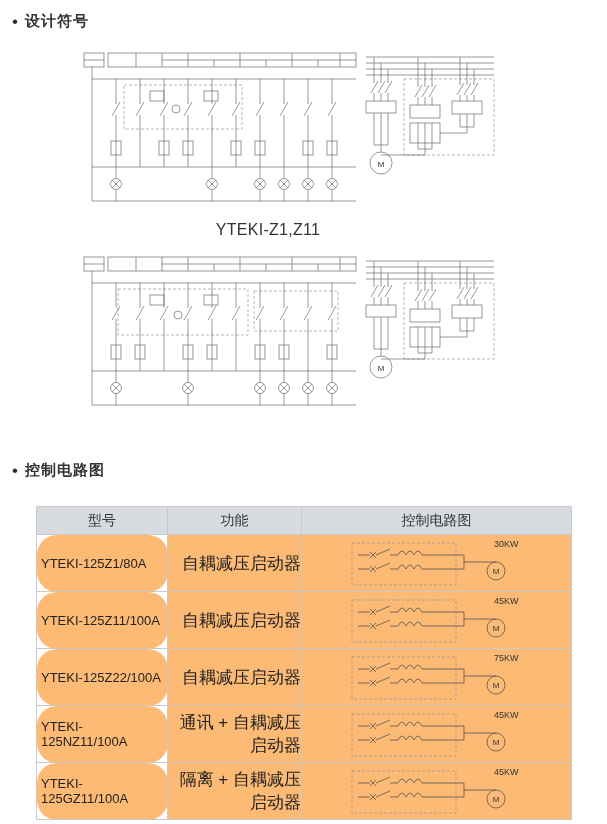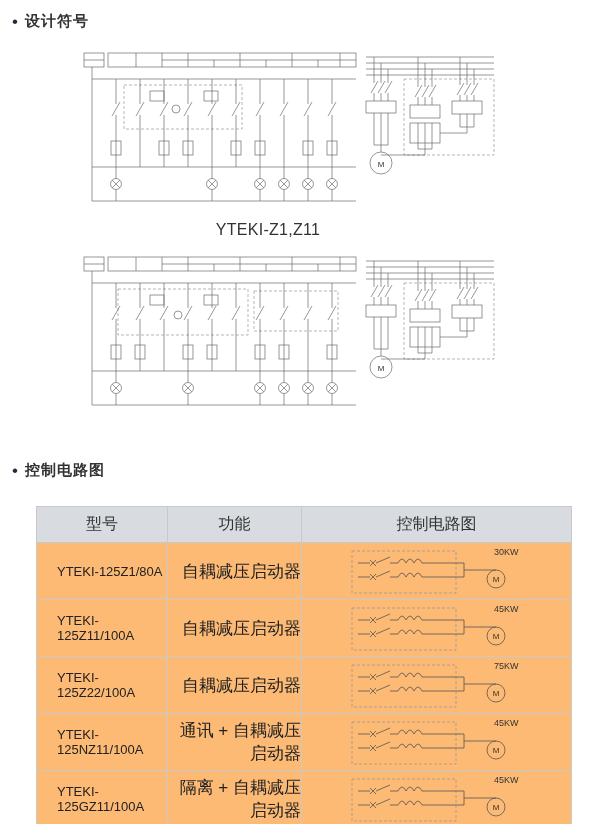--- a/index.html
+++ b/index.html
@@ -26,27 +26,27 @@
     font-size: 16px;
     color: #333;
     margin-top: 2px;
     letter-spacing: .3px;
   }
   .examples { padding: 20px 0 12px 36px; }
   table.design { border-collapse: collapse; width: 535px; table-layout: fixed; }
   .design th, .design td { border: 1px solid #c9c9c9; }
   .design th {
     background: #d8dce0;
-    height: 36px;
-    font-size: 16px;
+    height: 28px;
+    font-size: 14px;
     font-weight: 500;
     color: #333;
   }
   .design td { height: 49px; font-size: 13px; color: #222; background: #fdba74; }
-  td.model { padding-left: 20px; text-align: left; }
+  td.model { padding-left: 4px; text-align: left; border-radius: 20px; }
   td.func  { text-align: right; font-size: 17px; }
   td.sym   { text-align: center; }
   .sym-svg { vertical-align: middle; }
   svg { display: inline-block; }
   .big-diagram { display: block; }
 </style>
 </head>
 <body>
 
 <div class="section-head">

